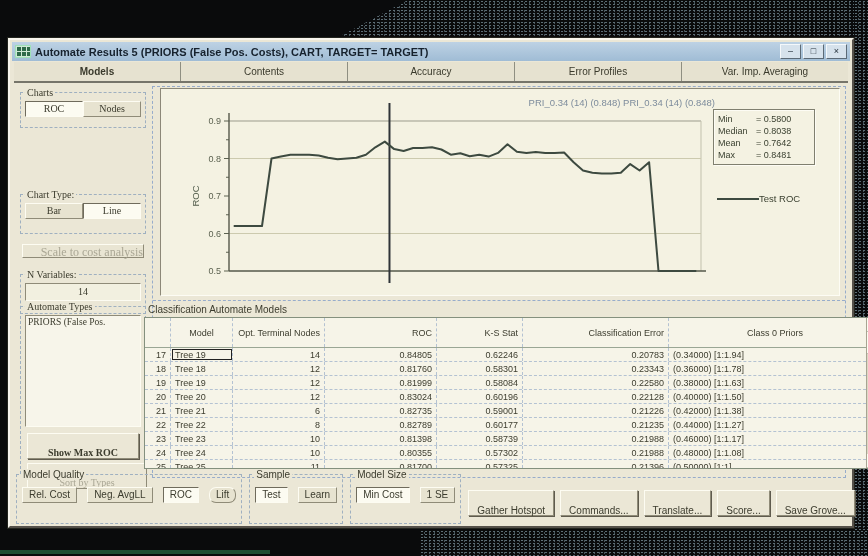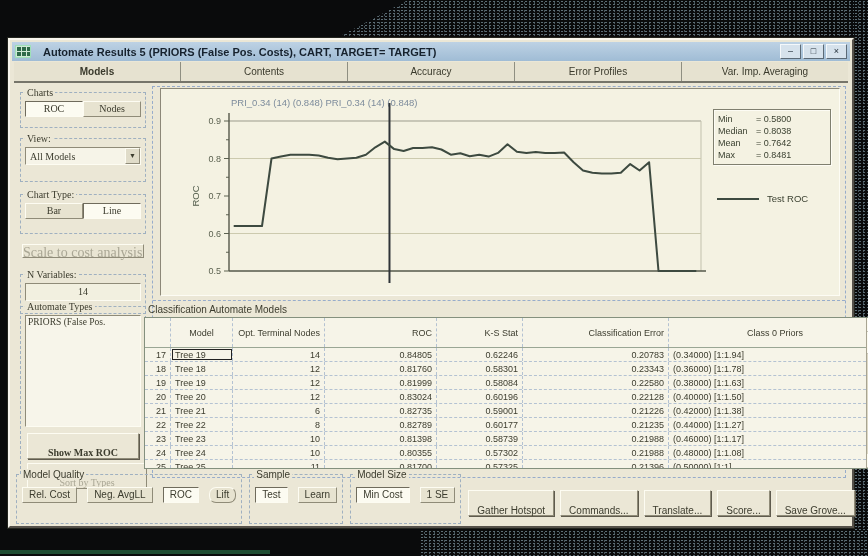--- a/index.html
+++ b/index.html
@@ -22,21 +22,21 @@
   .window { position:absolute; left:8px; top:38px; width:846px; height:490px;
     background:#ebe7d6; border:2px solid; border-color:#f8f6ee #55514a #55514a #f8f6ee;
     box-shadow:0 0 0 1px #23251f; color:#3c3c2e; }
   .titlebar { position:absolute; left:2px; top:2px; right:2px; height:19px;
     background:linear-gradient(180deg,#bdd2e4,#a0bcd5); display:flex; align-items:center;
     padding:0 3px; gap:4px; }
   .titleicon { width:16px; height:13px; background:#2e6a4a; border:1px solid #9fe0b8;
     background-image: linear-gradient(#cfe9d6 1px, transparent 1px), linear-gradient(90deg,#cfe9d6 1px, transparent 1px);
     background-size:5px 5px; flex:0 0 auto; }
   .titletext { font-size:11px; font-weight:bold; color:#16222e; white-space:nowrap;
-    overflow:hidden; flex:1;margin-left:8px; }
+    overflow:hidden; flex:1; }
   .winbtns { display:flex; gap:2px; flex:0 0 auto; }
   .winbtn { width:21px; height:15px; background:#d6e2ec; border:1px solid;
     border-color:#f4f8fb #5c6a76 #5c6a76 #f4f8fb; font-size:9px; line-height:13px;
     text-align:center; color:#24303a; cursor:default; }
 
   
   .tabstrip { position:absolute; left:4px; top:22px; right:4px; height:21px;
     display:flex; border-bottom:2px solid #76756a; background:#e6e2d0; }
   .tab { flex:1; text-align:center; font-size:10px; line-height:19px; color:#3a3a2c; }
   .tab + .tab { border-left:1px solid #8f8f82; }
@@ -64,48 +64,48 @@
   .dropdown { height:18px; background:#f6f4e8; border:1px solid;
     border-color:#8f8b78 #fdfcf2 #fdfcf2 #8f8b78; display:flex; align-items:center;
     font-size:10px; padding-left:4px; }
   .dropdown .val { flex:1; }
   .dd-btn { width:15px; height:16px; background:#e0dcc9; border:1px solid;
     border-color:#fdfcf2 #8f8b78 #8f8b78 #fdfcf2; font-size:7px; line-height:14px;
     text-align:center; color:#3c3c2e; }
   .g-charttype { left:2px; top:110px; width:126px; height:40px; }
   .btn-wide { position:absolute; left:4px; top:160px; width:122px; height:14px;
     background:#e9e5d3; border:1px solid; border-color:#fdfcf2 #8f8b78 #8f8b78 #fdfcf2;
-    font-size:14px; line-height:15px; text-align:left; color:#aaa795; }
+    font-size:12px; line-height:15px; text-align:right; color:#aaa795; }
   .g-nvars { left:2px; top:190px; width:126px; height:40px; }
   .nvars-box { height:18px; border:1px solid; border-color:#8f8b78 #fdfcf2 #fdfcf2 #8f8b78;
     background:#f2f0e0; font-size:10px; text-align:center; line-height:16px; }
   .g-autotypes { left:2px; top:222px; width:126px; height:168px; }
   .listbox { height:112px; background:#f7f5ea; border:1px solid;
     border-color:#8f8b78 #fdfcf2 #fdfcf2 #8f8b78; overflow:hidden; }
   .list-item { font-size:9.5px; padding:1px 2px; white-space:nowrap; }
   .pushbtn { background:#ebe7d6; border:1px solid; border-color:#fdfcf2 #8f8b78 #8f8b78 #fdfcf2;
     box-shadow:1px 1px 0 #5f5b4e; font-size:10px; text-align:center; height:16px;
     line-height:14px; white-space:nowrap; padding:12px 8px; }
   .btn-showmax { margin-top:6px; width:112px; margin-left:2px; font-weight:bold; }
   .btn-sort { margin-top:4px; width:120px; margin-left:2px; color:#aaa795; box-shadow:none; }
 
   
   .chart-panel { position:absolute; left:148px; top:4px; width:680px; height:208px;
     background:#f4f2e2; border:1px solid; border-color:#8c8878 #fdfcf4 #fdfcf4 #8c8878; }
-  .chart-title { position:absolute; left:70px; top:8px; width:474px; text-align:left;
+  .chart-title { position:absolute; left:80px; top:8px; width:474px; text-align:right;
     font-size:9.5px; color:#7d8c9c; white-space:nowrap; }
   .chart-svg { position:absolute; left:0; top:0; }
   .ticklbl { font-size:9px; fill:#5c6250; font-family:"Liberation Sans",sans-serif; }
   .axlbl { font-size:9.5px; fill:#55604f; font-family:"Liberation Sans",sans-serif; }
-  .stats-box { position:absolute; left:552px; top:20px; width:118px;
+  .stats-box { position:absolute; left:552px; top:20px; width:102px;
     border:1px solid #7f7f6f; box-shadow:inset 1px 1px 0 #fdfcf4, 1px 1px 0 #fdfcf4;
     padding:3px 4px; font-size:9px; color:#3a4030; background:#f4f2e2; }
   .stat-row { display:flex; line-height:12px; }
   .stat-row span:first-child { width:38px; }
-  .legend { position:absolute; left:556px; top:104px; display:flex; align-items:center; gap:8px; }
+  .legend { position:absolute; left:556px; top:104px; display:flex; align-items:center; gap:0; }
   .legend-line { width:42px; height:0; border-top:2px solid #3d4a40; }
   .legend-label { font-size:9.5px; color:#3a4030; }
 
   
   .table-panel { position:absolute; left:128px; top:220px; width:712px; height:172px; }
   .table-title { font-size:10px; color:#3c3c2e; margin-left:8px; margin-bottom:2px; }
   .grid { position:relative; margin-left:4px; width:738px; height:152px;
     background:#f6f4e8; border:1px solid #84907e; overflow:hidden; }
   .ghead { display:flex; height:30px; border-bottom:1px solid #9aa694;
     font-size:9px; font-weight:normal; align-items:center; text-align:center; }
@@ -177,27 +177,20 @@
 
       <div class="sidebar">
         <div class="group g-charts">
           <span class="group-label">Charts</span>
           <div class="seg-row">
             <div class="seg active">ROC</div>
             <div class="seg">Nodes</div>
           </div>
         </div>
 
-        <div class="group g-view">
-          <span class="group-label">View:</span>
-          <div class="dropdown">
-            <span class="val">All Models</span>
-            <span class="dd-btn">▼</span>
-          </div>
-        </div>
 
         <div class="group g-charttype">
           <span class="group-label">Chart Type:</span>
           <div class="seg-row">
             <div class="seg">Bar</div>
             <div class="seg active">Line</div>
           </div>
         </div>
 
         <div class="btn-wide">Scale to cost analysis</div>

